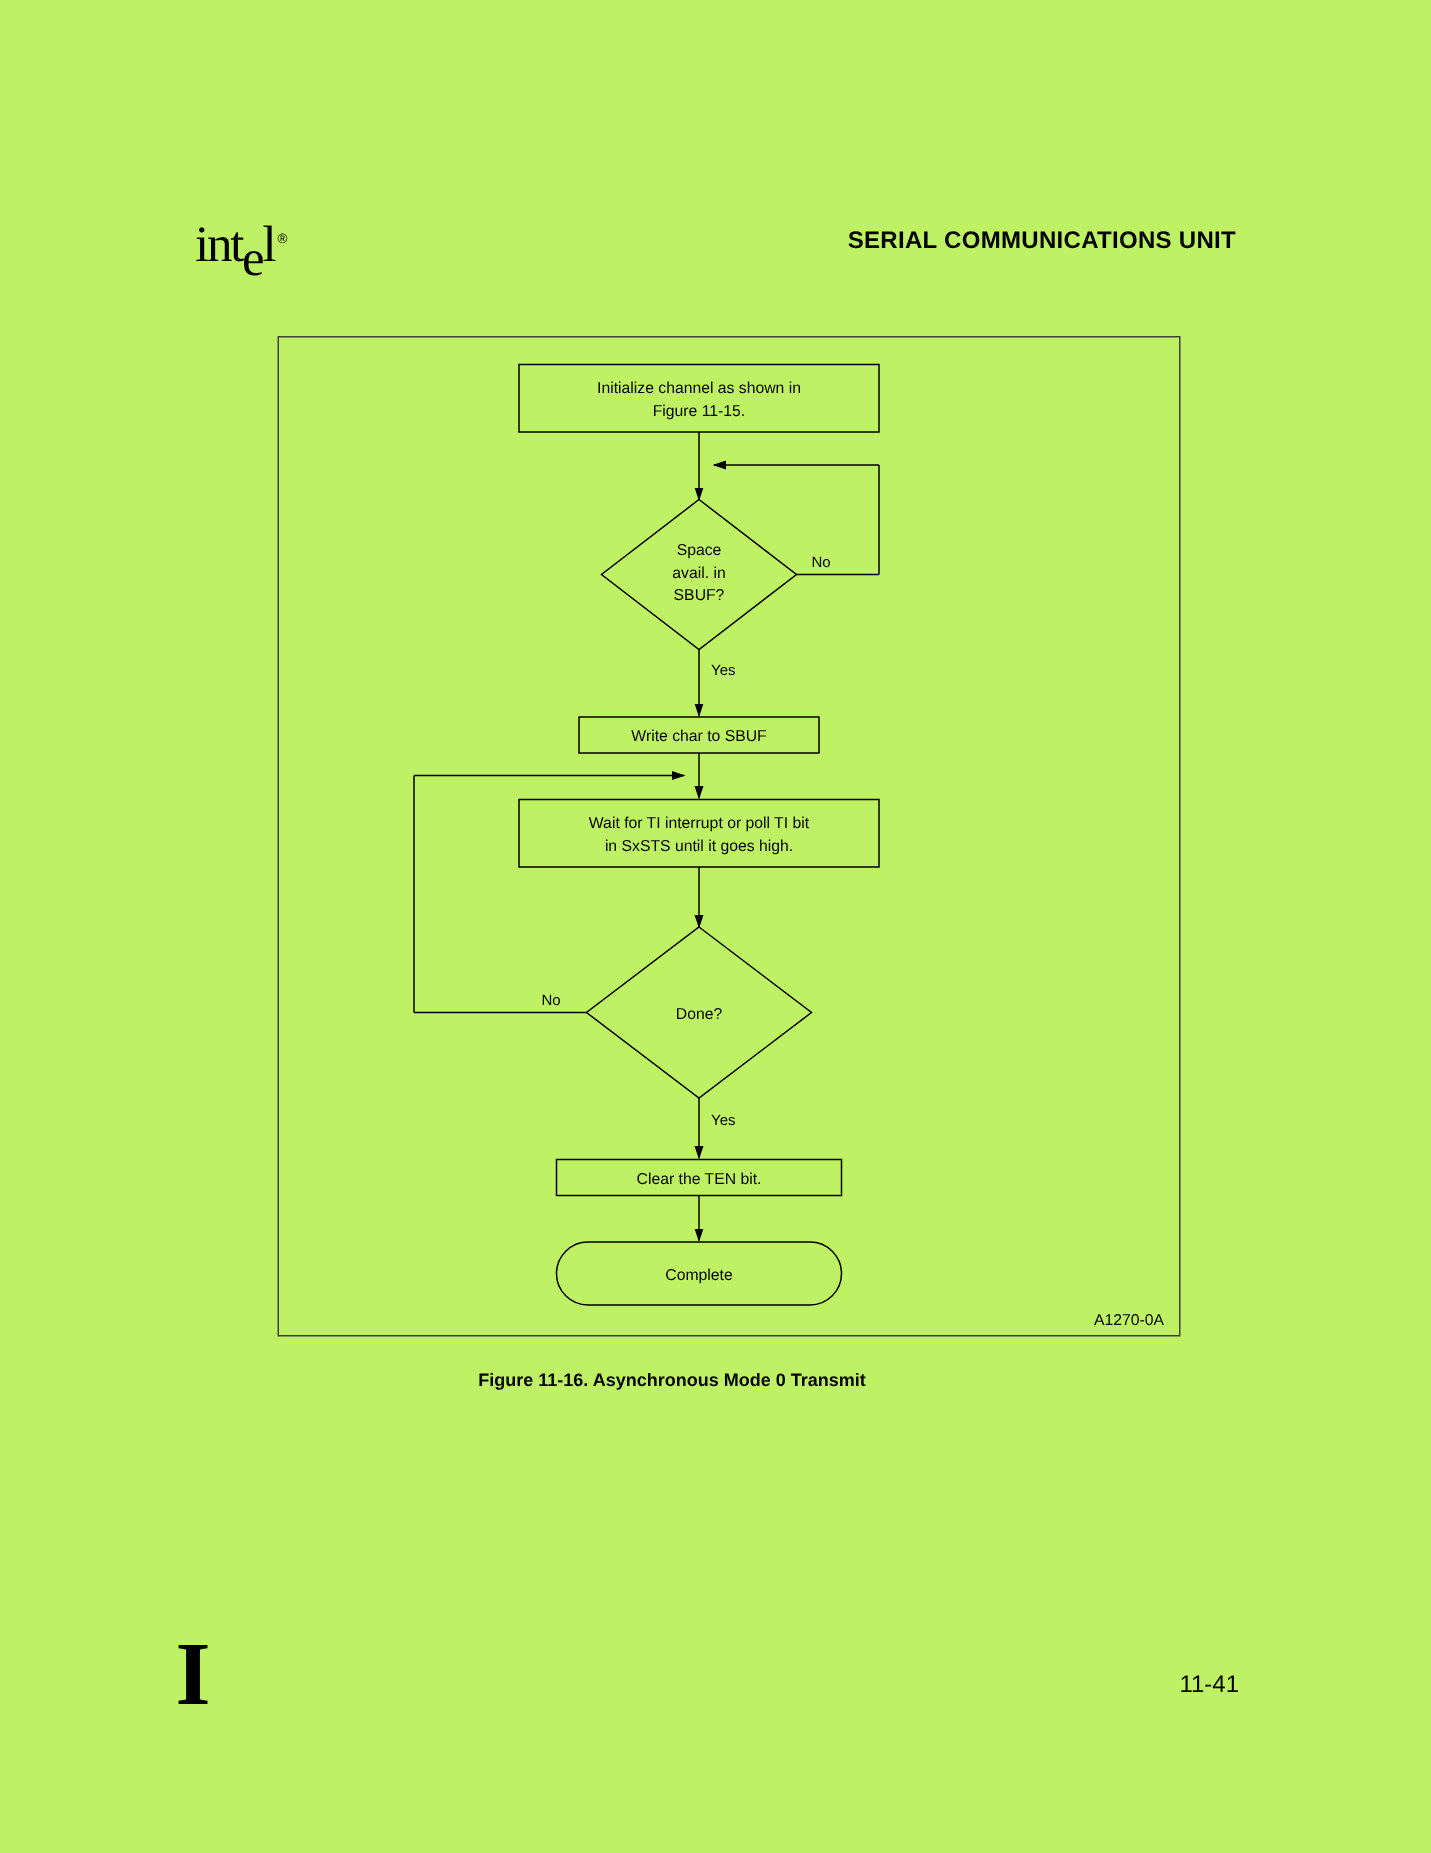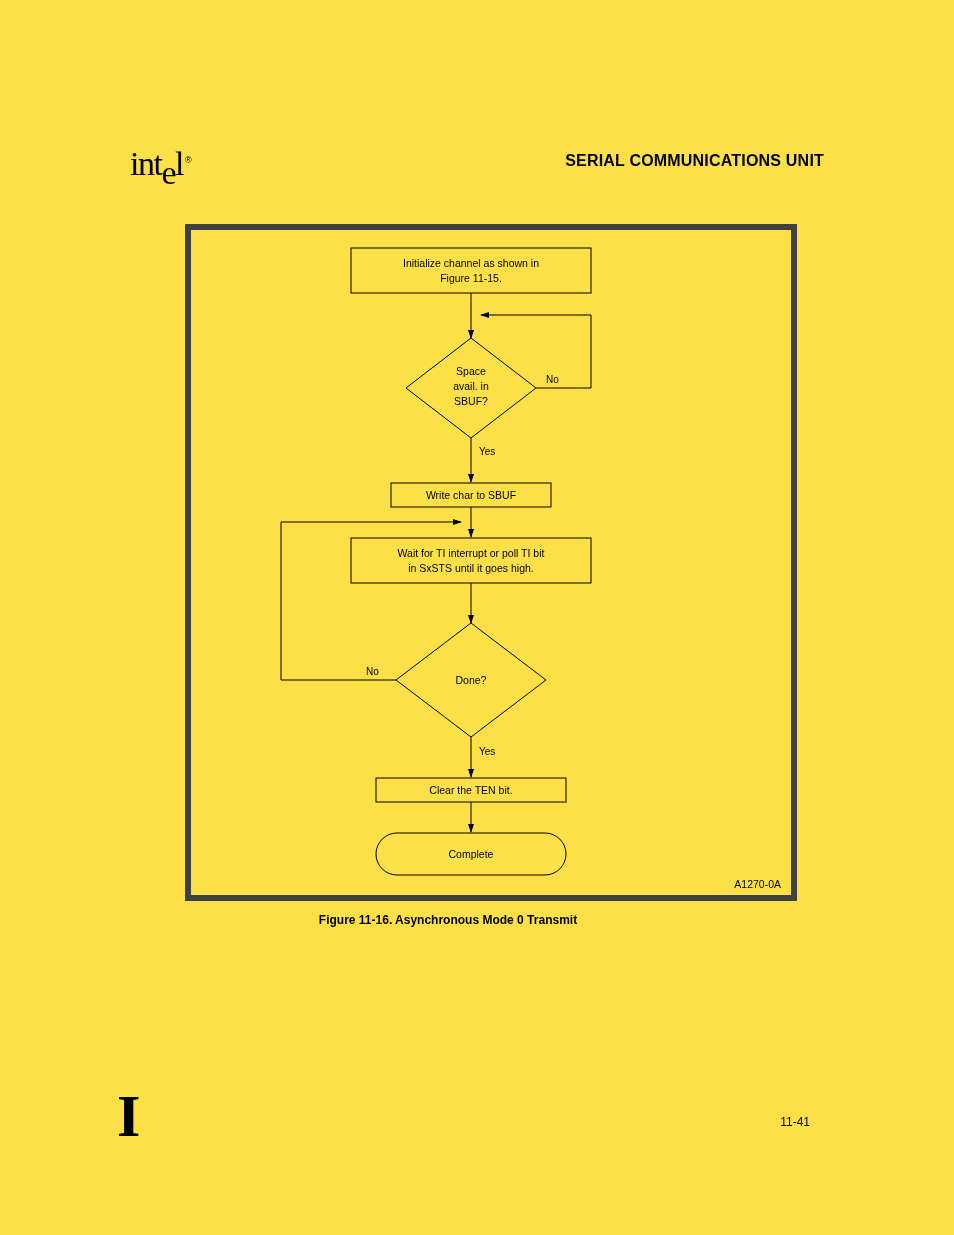--- a/index.html
+++ b/index.html
@@ -7,21 +7,21 @@
     padding: 0;
     background: #fff;
     font-family: Arial, Helvetica, sans-serif;
     color: #000;
   }
   .page {
     width: 954px;
     height: 1235px;
     position: relative;
     margin: 0 auto;
-    background: #fde047;
+    background: #bef264;
   }
   .logo {
     position: absolute;
     left: 130px;
     top: 145px;
     font-size: 34px;
     font-family: Georgia, 'Times New Roman', serif;
     letter-spacing: -1.5px;
   }
   .logo .e-drop {
@@ -43,21 +43,21 @@
     font-size: 16px;
     font-weight: bold;
     letter-spacing: 0.2px;
   }
   .diagram-frame {
     position: absolute;
     left: 185px;
     top: 224px;
     width: 600px;
     height: 665px;
-    border: 6px solid #404040;
+    border: 1px solid #404040;
   }
   .diagram-svg {
     width: 100%;
     height: 100%;
     display: block;
   }
   .node-text {
     font-size: 10.5px;
     font-family: Arial, Helvetica, sans-serif;
     fill: #000;
@@ -81,23 +81,23 @@
   .footer {
     position: absolute;
     left: 117px;
     top: 1082px;
     font-size: 60px;
     font-family: 'Times New Roman', Georgia, serif;
     font-weight: bold;
   }
   .page-number {
     position: absolute;
-    right: 144px;
+    right: 128px;
     top: 1115px;
-    font-size: 12px;
+    font-size: 16px;
   }
 </style>
 </head>
 <body>
 
 <div class="page">
   <div class="logo">
     <span>int</span><span class="e-drop">e</span><span>l</span><span class="reg">®</span>
   </div>
 

